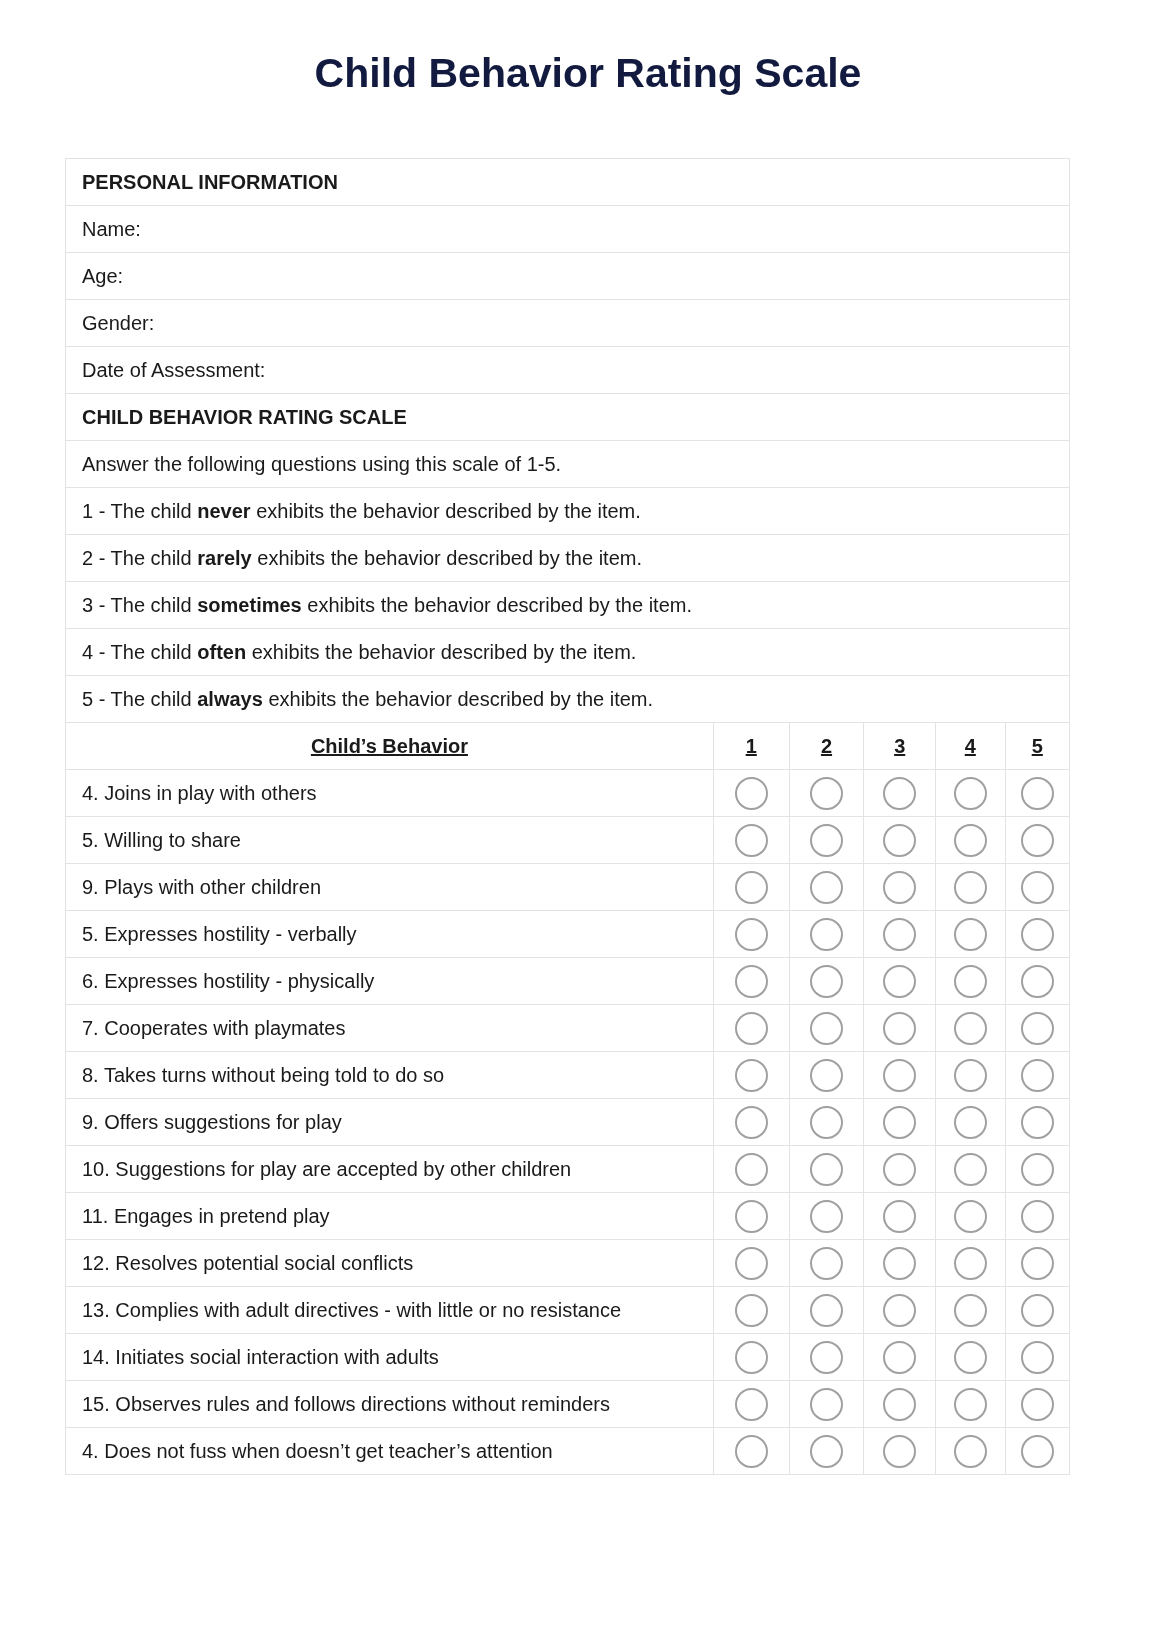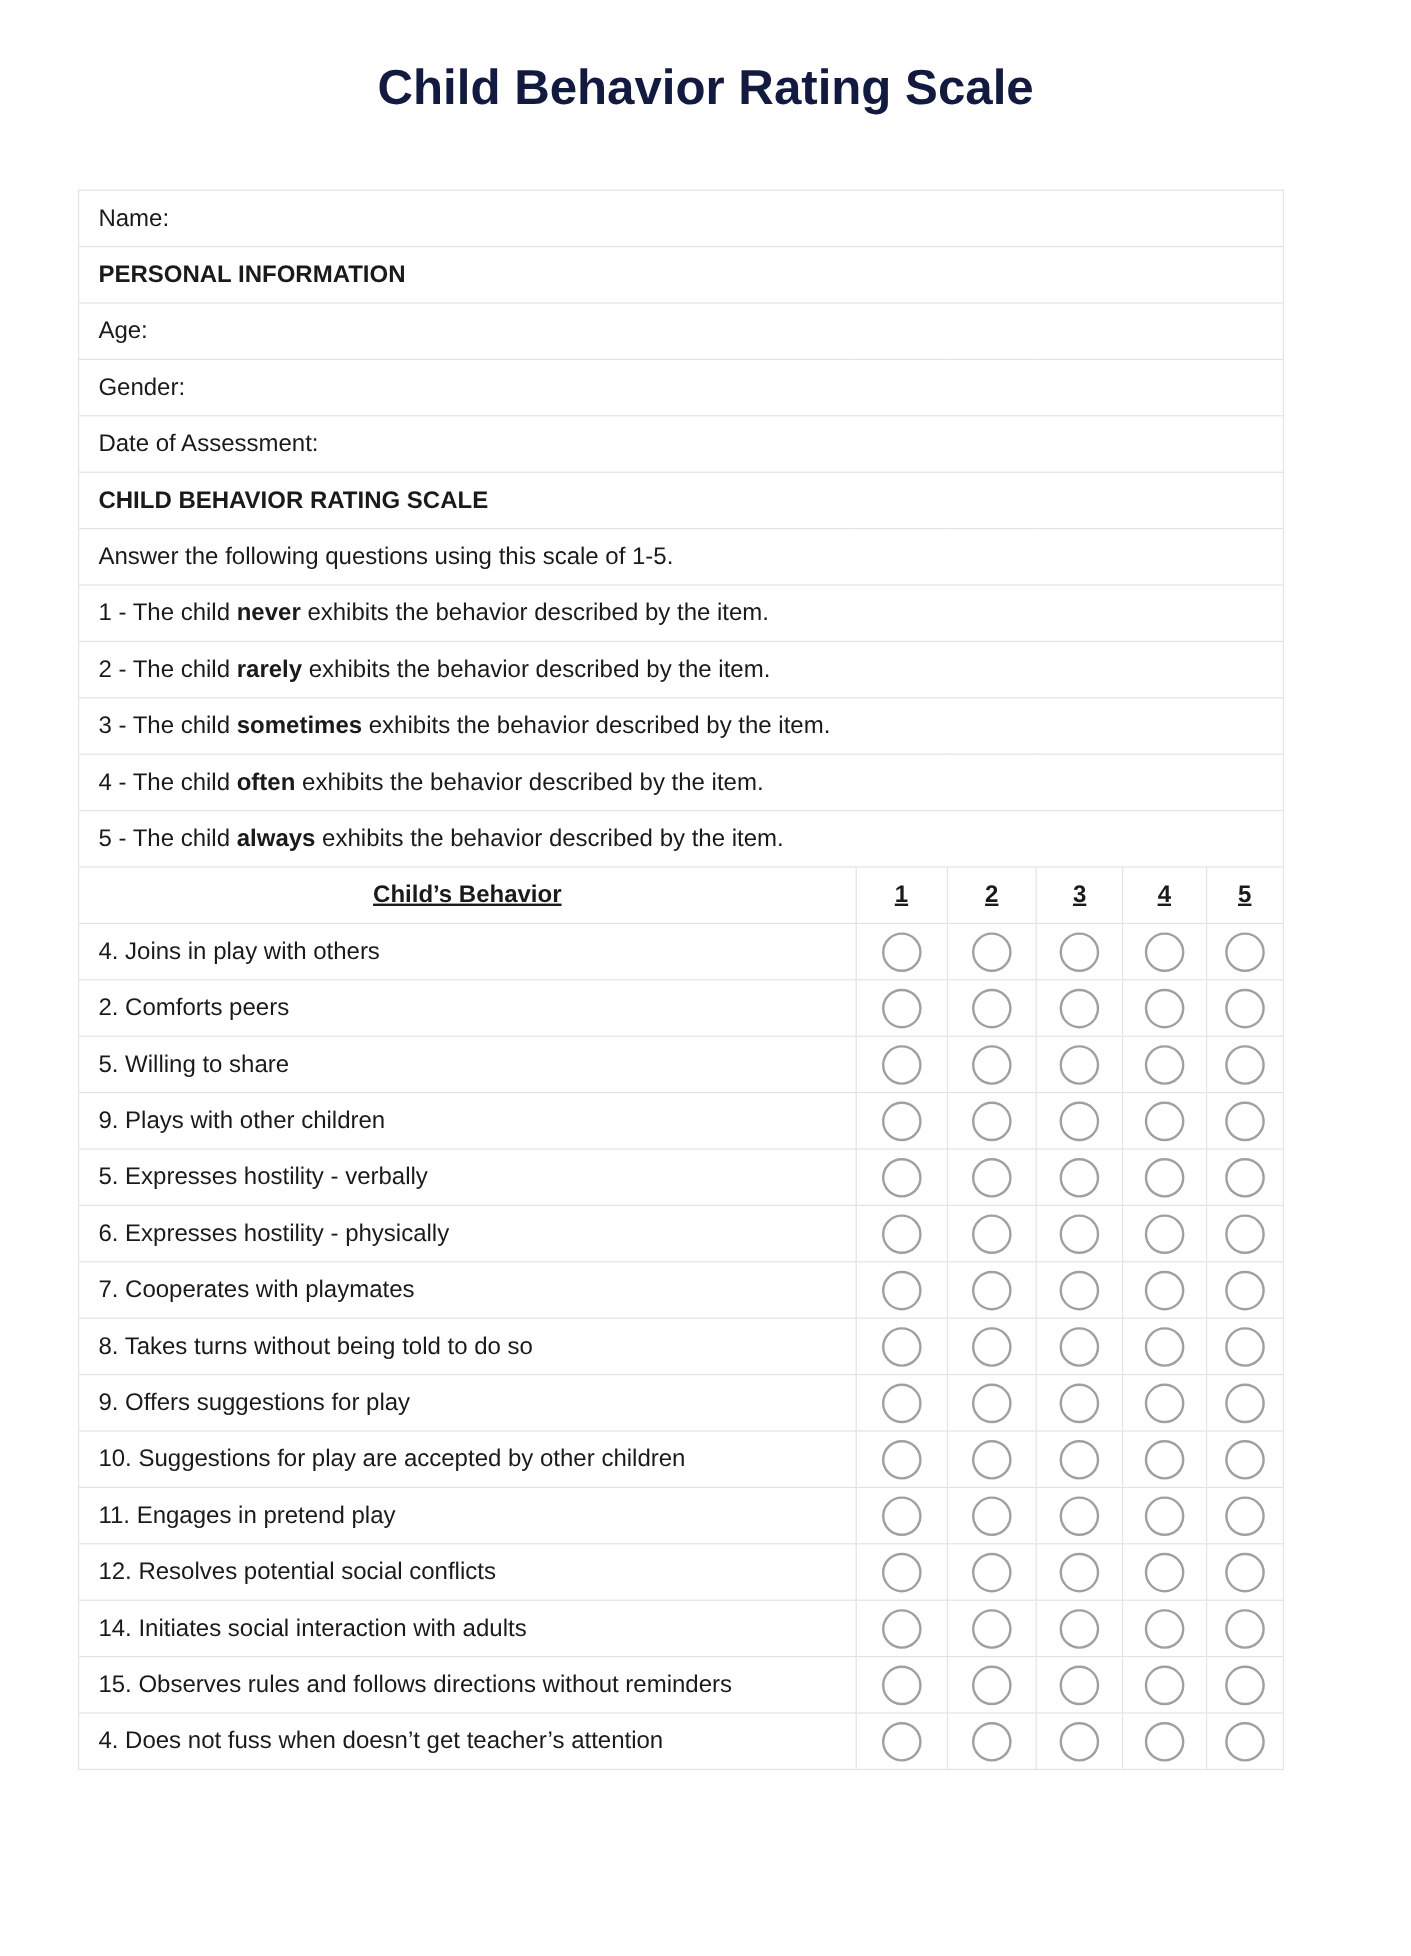--- a/index.html
+++ b/index.html
@@ -22,25 +22,25 @@
   <colgroup>
     <col style="width:624px">
     <col style="width:73px">
     <col style="width:72px">
     <col style="width:69px">
     <col style="width:67px">
     <col style="width:62px">
   </colgroup>
   <tbody id="form-body">
     <tr>
+      <td colspan="6" class="hdr">PERSONAL INFORMATION</td>
+    </tr>
+    <tr>
         <td colspan="6">Name:</td>
       </tr>
-    <tr>
-      <td colspan="6" class="hdr">PERSONAL INFORMATION</td>
-    </tr>
     <tr>
         <td colspan="6">Age:</td>
       </tr>
     <tr>
         <td colspan="6">Gender:</td>
       </tr>
     <tr>
         <td colspan="6">Date of Assessment:</td>
       </tr>
     <tr>
@@ -67,28 +67,20 @@
       <tr>
         <td class="center">Child’s Behavior</td>
         <td class="center">1</td>
         <td class="center">2</td>
         <td class="center">3</td>
         <td class="center">4</td>
         <td class="center">5</td>
       </tr>
       <tr>
         <td>4. Joins in play with others</td>
-        <td class="radio-cell"><span class="radio"></span></td>
-        <td class="radio-cell"><span class="radio"></span></td>
-        <td class="radio-cell"><span class="radio"></span></td>
-        <td class="radio-cell"><span class="radio"></span></td>
-        <td class="radio-cell"><span class="radio"></span></td>
-      </tr>
-      <tr>
-        <td>2. Comforts peers</td>
         <td class="radio-cell"><span class="radio"></span></td>
         <td class="radio-cell"><span class="radio"></span></td>
         <td class="radio-cell"><span class="radio"></span></td>
         <td class="radio-cell"><span class="radio"></span></td>
         <td class="radio-cell"><span class="radio"></span></td>
       </tr>
       <tr>
         <td>5. Willing to share</td>
         <td class="radio-cell"><span class="radio"></span></td>
         <td class="radio-cell"><span class="radio"></span></td>
@@ -162,20 +154,28 @@
       </tr>
       <tr>
         <td>12. Resolves potential social conflicts</td>
         <td class="radio-cell"><span class="radio"></span></td>
         <td class="radio-cell"><span class="radio"></span></td>
         <td class="radio-cell"><span class="radio"></span></td>
         <td class="radio-cell"><span class="radio"></span></td>
         <td class="radio-cell"><span class="radio"></span></td>
       </tr>
       <tr>
+        <td>13. Complies with adult directives - with little or no resistance</td>
+        <td class="radio-cell"><span class="radio"></span></td>
+        <td class="radio-cell"><span class="radio"></span></td>
+        <td class="radio-cell"><span class="radio"></span></td>
+        <td class="radio-cell"><span class="radio"></span></td>
+        <td class="radio-cell"><span class="radio"></span></td>
+      </tr>
+      <tr>
         <td>14. Initiates social interaction with adults</td>
         <td class="radio-cell"><span class="radio"></span></td>
         <td class="radio-cell"><span class="radio"></span></td>
         <td class="radio-cell"><span class="radio"></span></td>
         <td class="radio-cell"><span class="radio"></span></td>
         <td class="radio-cell"><span class="radio"></span></td>
       </tr>
       <tr>
         <td>15. Observes rules and follows directions without reminders</td>
         <td class="radio-cell"><span class="radio"></span></td>

